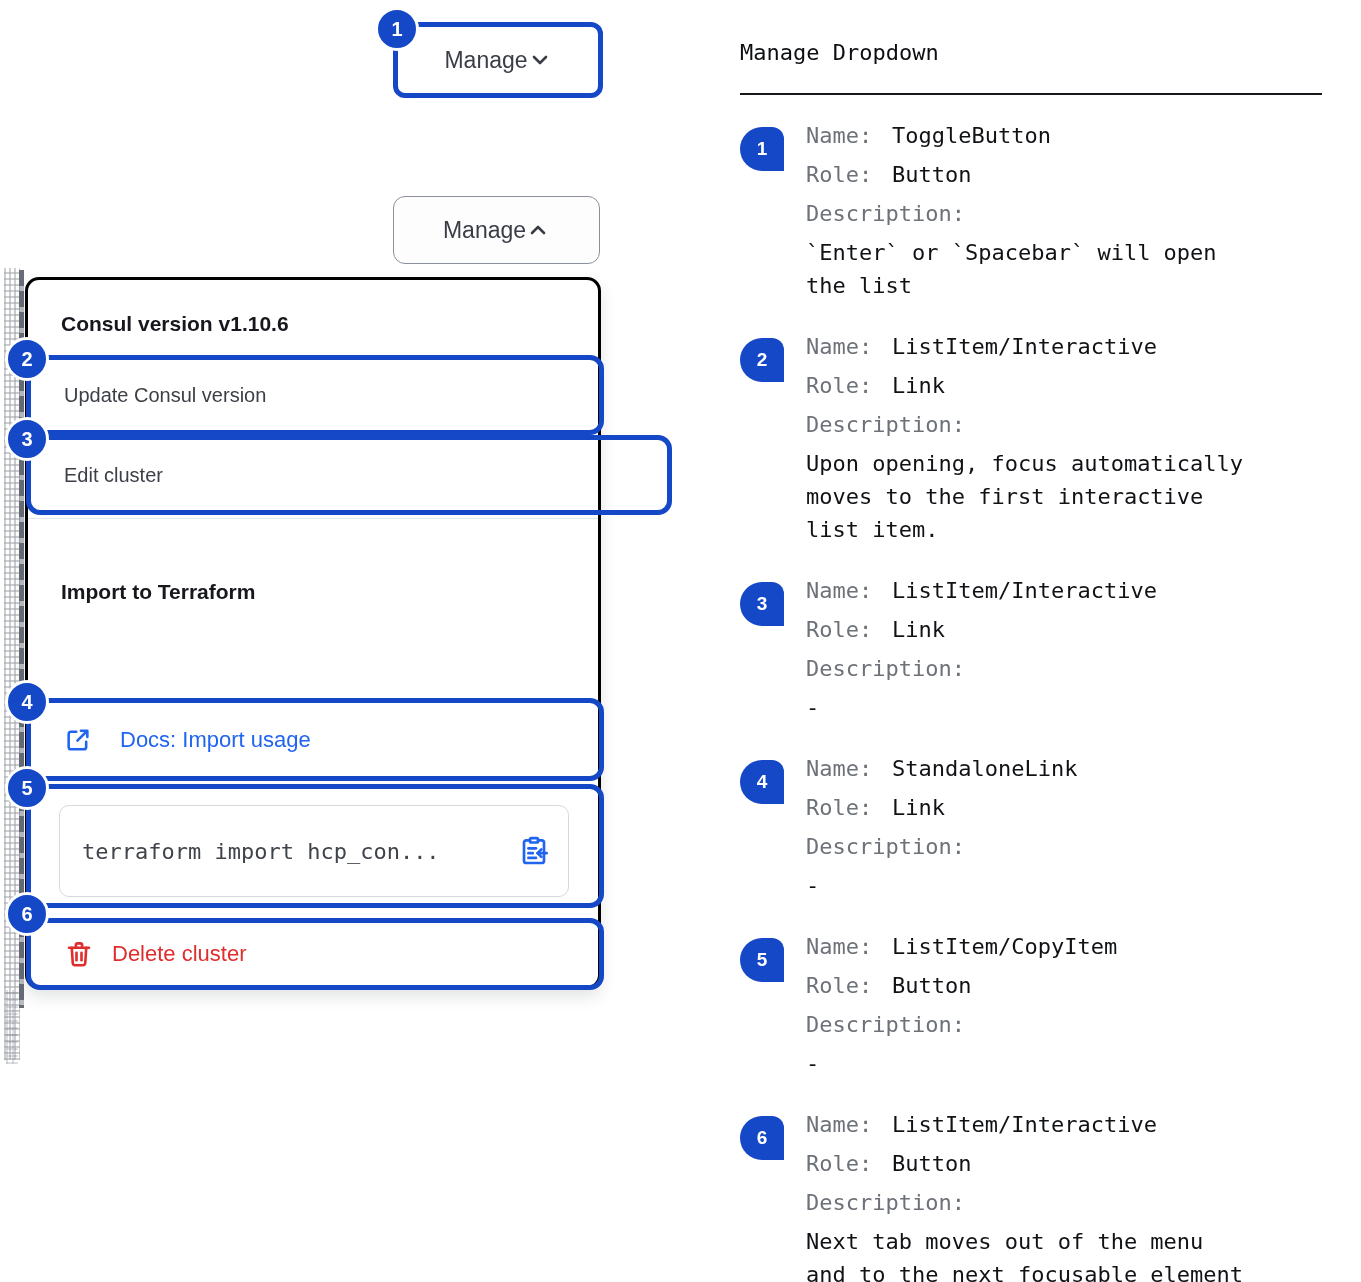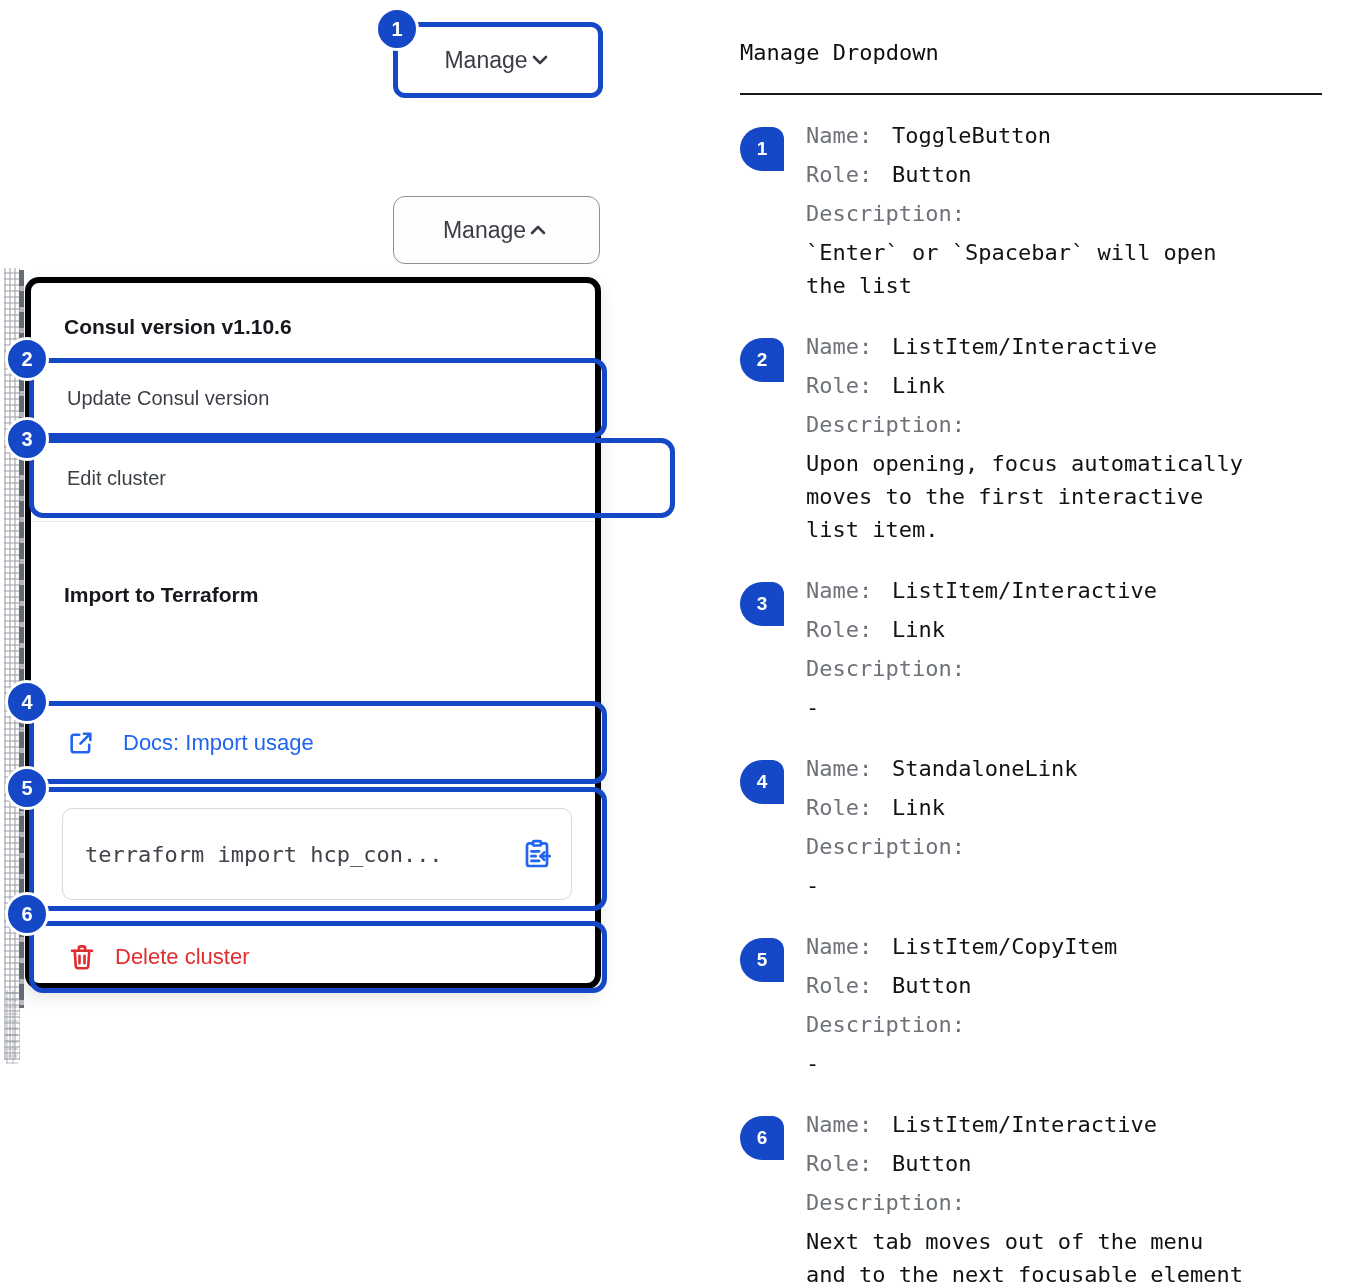--- a/index.html
+++ b/index.html
@@ -62,21 +62,21 @@
   .toggle-btn {
     left:393px; top:22px; width:210px; height:76px;
     border:5px solid var(--ann); background:#ffffff;
   }
   .open-btn {
     left:393px; top:196px; width:207px; height:68px;
     border:1.5px solid #8b9199;
   }
   .dropdown {
     position:absolute; left:25px; top:277px; width:576px; height:712px;
-    background:#ffffff; border:6px solid #000000; border-radius:14px;
+    background:#ffffff; border:3px solid #000000; border-radius:14px;
     box-shadow:0 8px 16px rgba(60,64,70,.14);
   }
   .dd-header {
     position:absolute; left:33px; top:32px;
     font-size:21px; font-weight:bold; color:#16181d;
   }
   .dd-item-label {
     position:absolute; left:33px; top:0; height:100%;
     display:flex; align-items:center;
     font-size:20px; color:#3b3f46;

